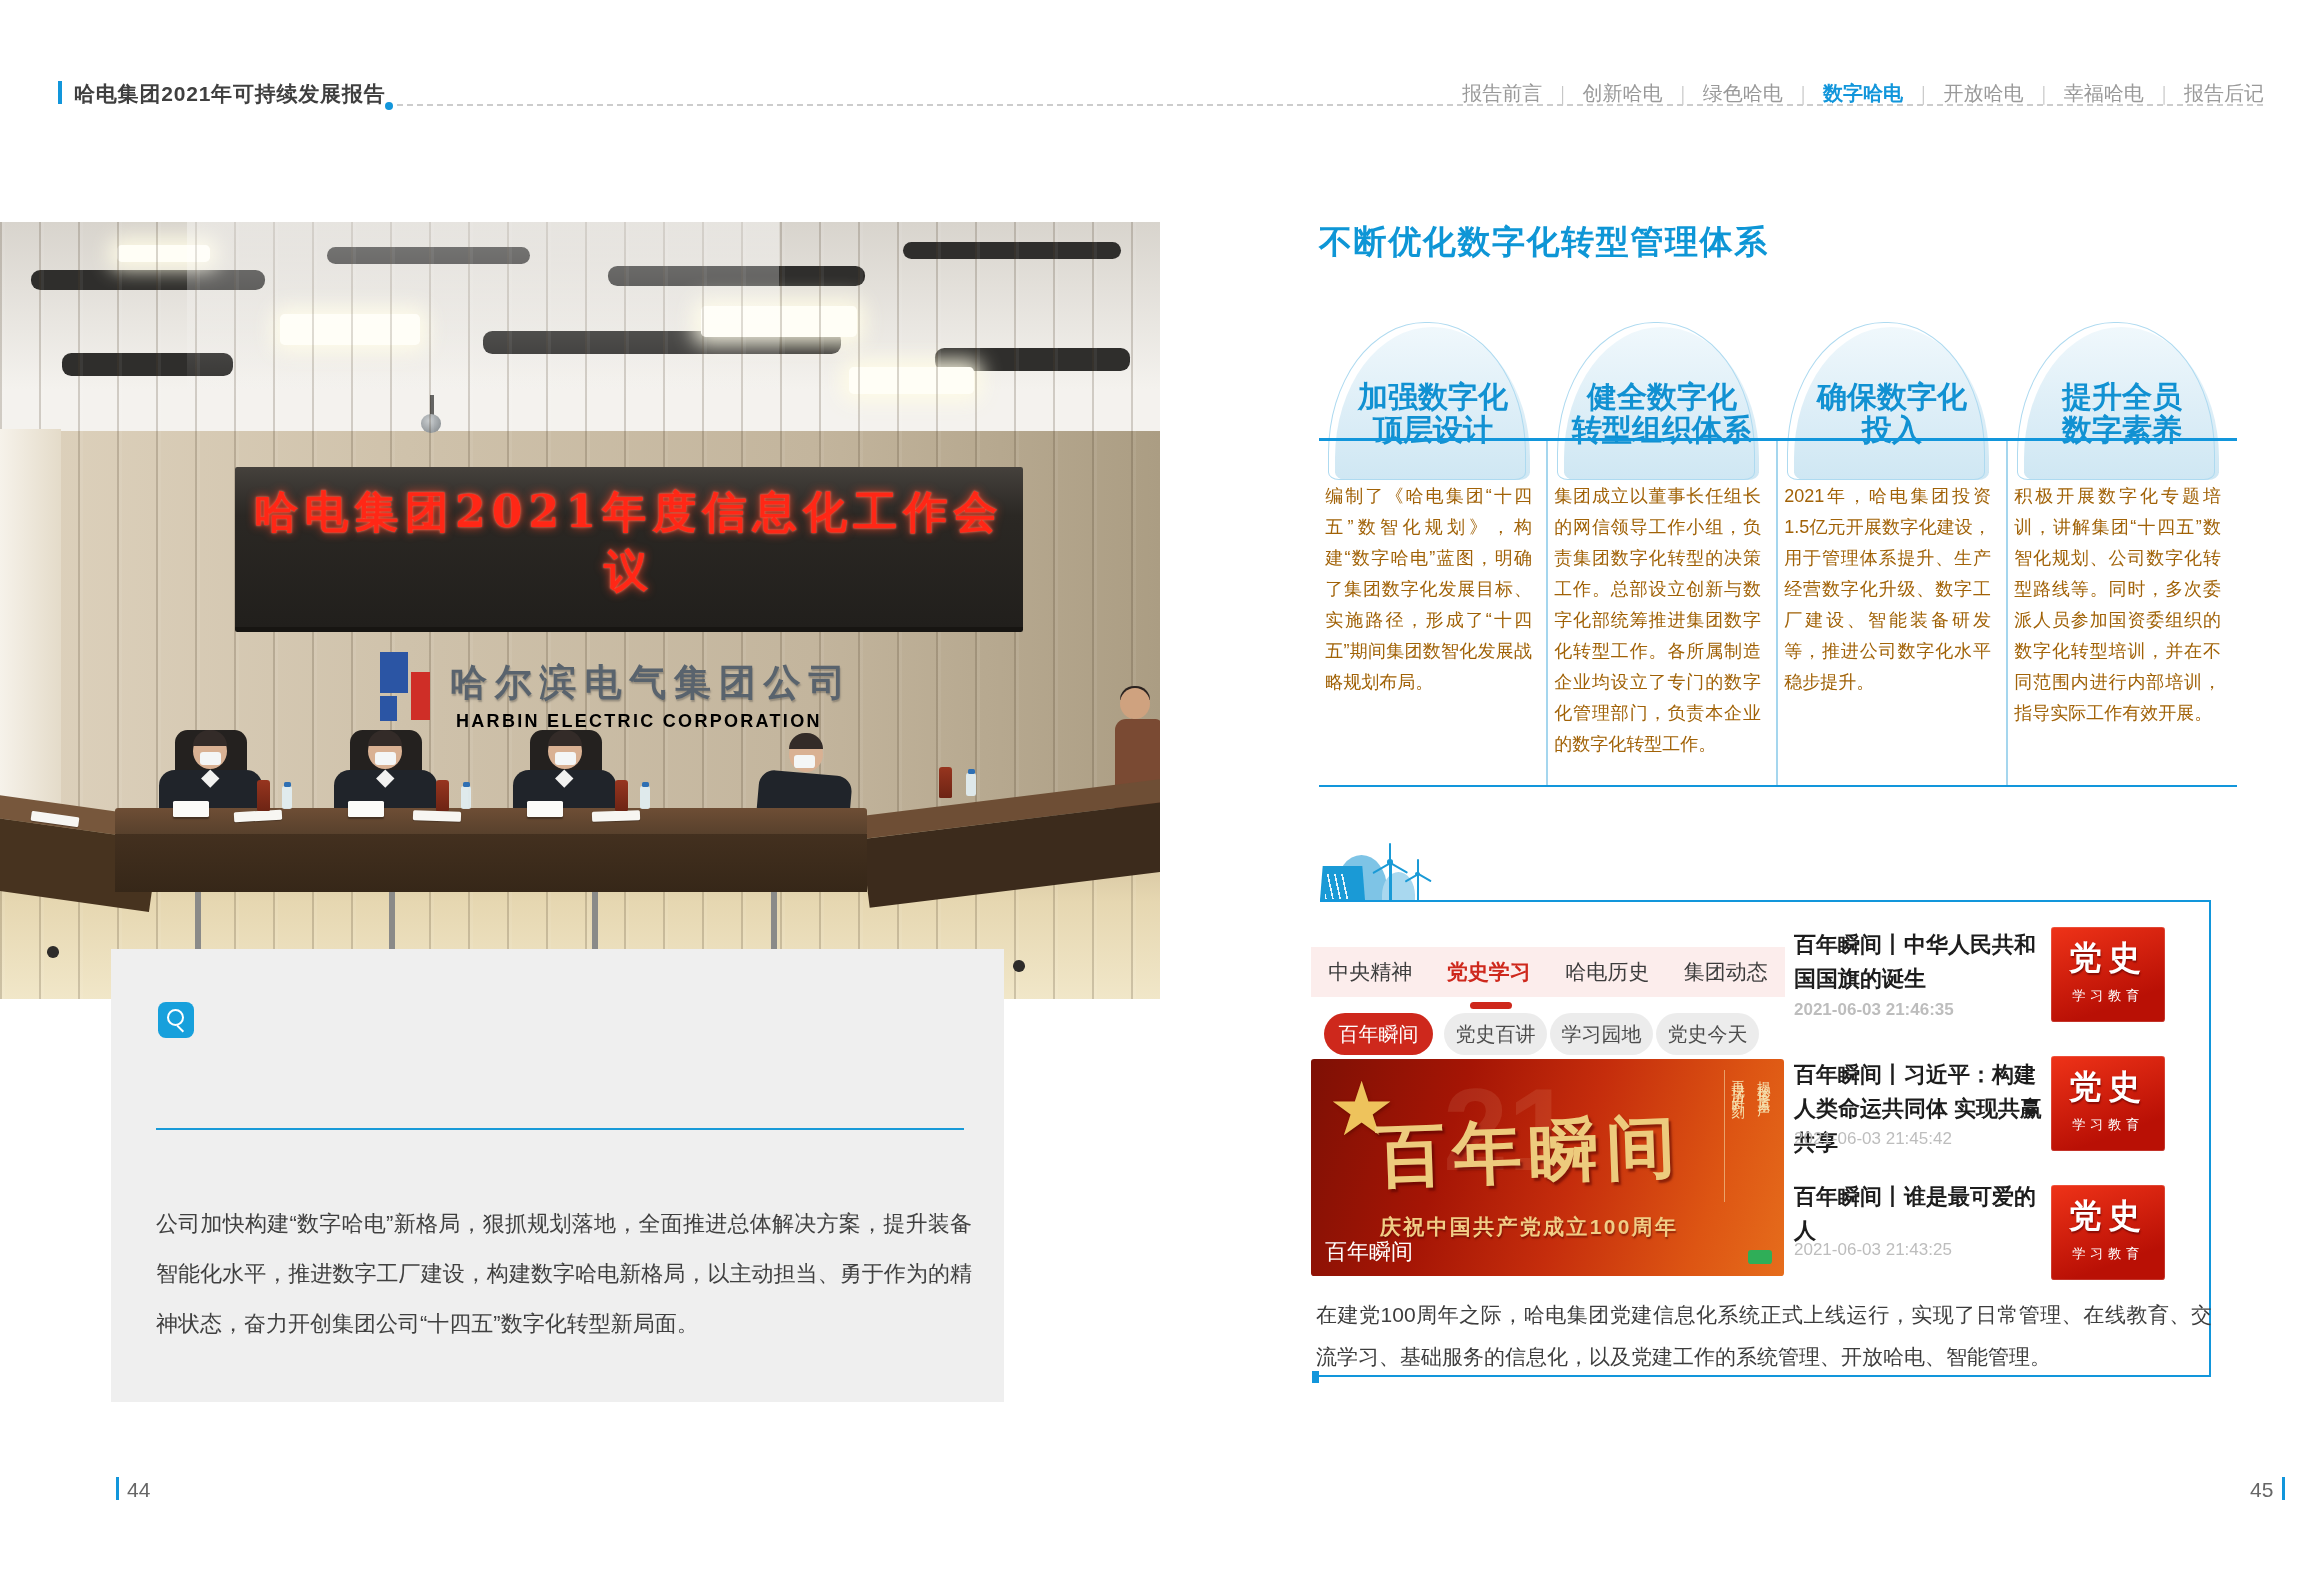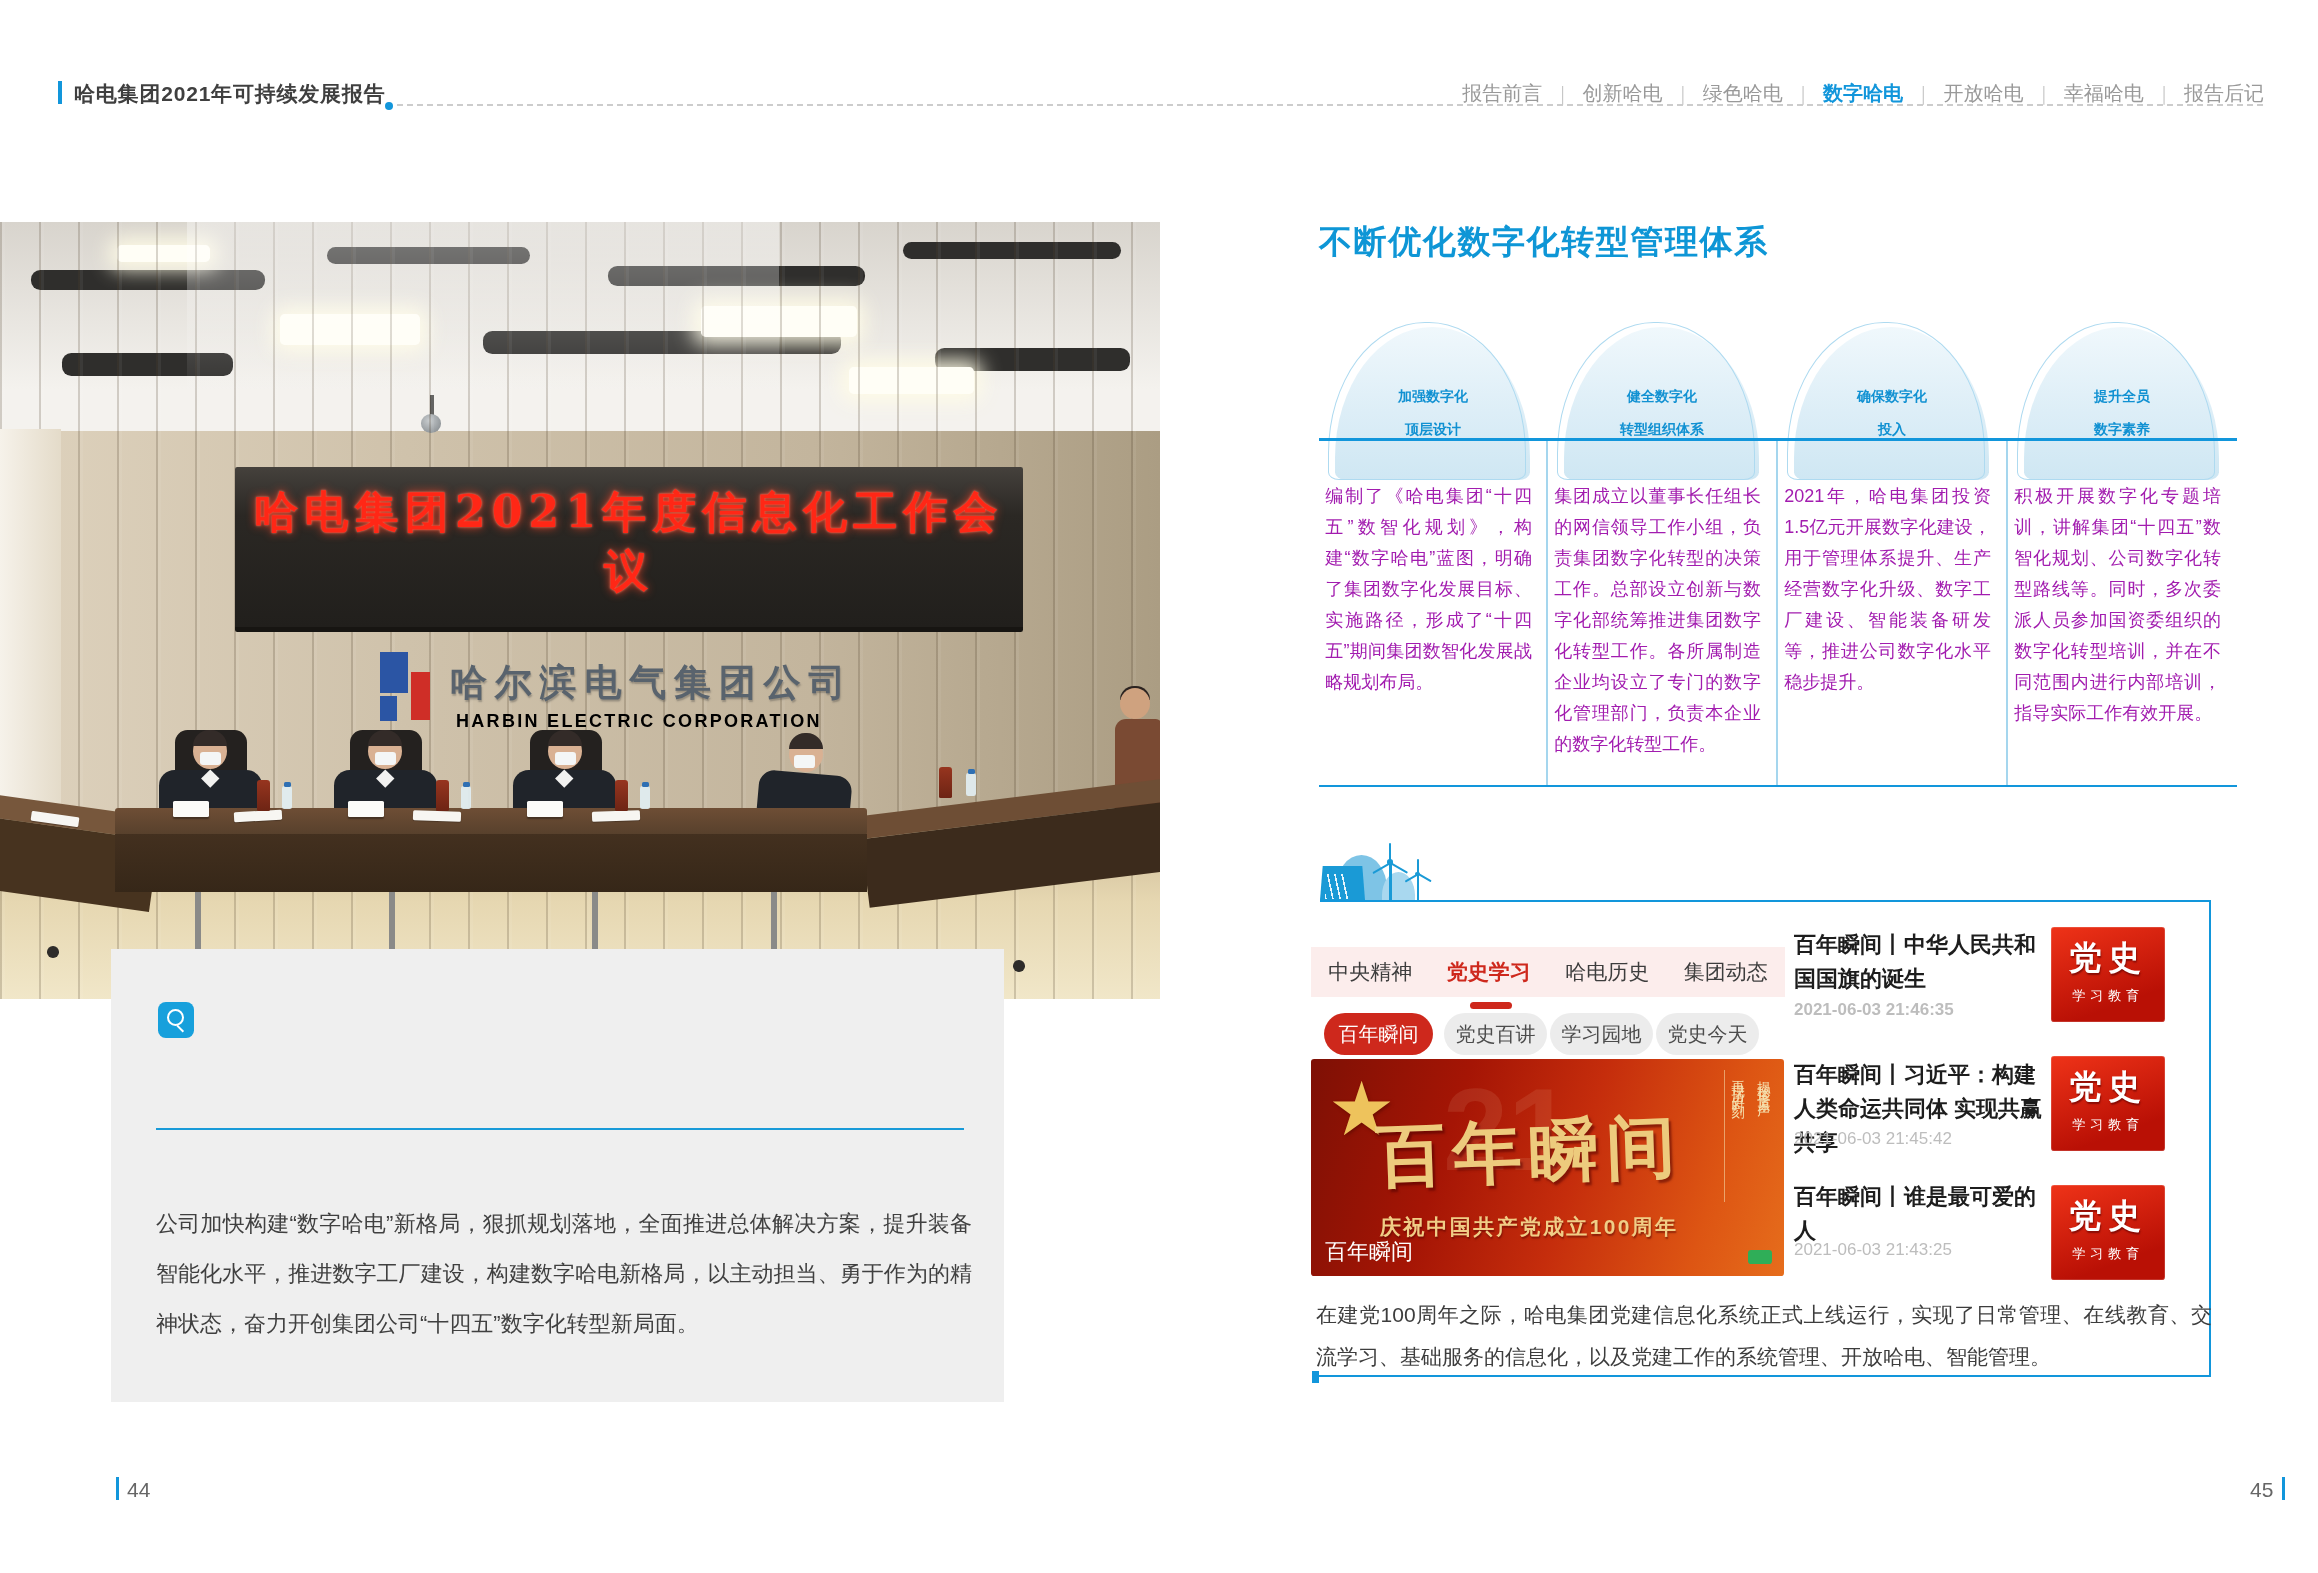--- a/index.html
+++ b/index.html
@@ -85,24 +85,24 @@
   .pillars-topline{left:1319px;top:438px;width:918px;height:3.1px;background:#1296db;}
   .pillars-bottomline{left:1319px;top:785px;width:918px;height:2.3px;background:#1296db;}
   .pill-sep{width:1.6px;top:441px;height:344px;background:#a5d6ee;}
   .pillar{top:327px;width:227px;height:460px;}
   .arch{position:absolute;left:16.4px;top:0;width:195px;height:153px;
      background:linear-gradient(180deg,#f0f8fc 0%,#ddeef7 55%,#cfe7f3 100%);
      border-radius:97px 97px 11px 11px / 131px 131px 7.8px 7.8px;}
   .arch:before{content:"";position:absolute;left:-7px;top:-5.5px;width:196px;height:156px;
      border:1.6px solid #aedaf0;border-radius:97px 97px 11px 11px / 131px 131px 7.8px 7.8px;}
   .arch-label{position:absolute;left:0;right:0;top:53px;text-align:center;
-     font-size:14px;font-weight:bold;color:#1191d2;line-height:33px;}
+     font-size:30px;font-weight:bold;color:#1191d2;line-height:33px;}
   .arch-label span{display:block;}
   .pillar-body{position:absolute;left:6.2px;right:14px;top:154px;font-size:18px;line-height:31px;
-     color:#a21caf;text-align:justify;}
+     color:#a16207;text-align:justify;}
 
   
   .nw-topline{left:1320px;top:900px;width:890px;height:2.3px;background:#1296db;}
   .nw-rightline{left:2209px;top:900px;width:2.3px;height:477px;background:#1296db;}
   .nw-bottomline{left:1318px;top:1375px;width:893px;height:2.3px;background:#1296db;}
   .nw-sq{left:1312px;top:1371px;width:7px;height:11.7px;background:#1296db;}
   .nw-icon{left:1320px;top:849px;width:117px;height:51px;}
   .hill1{position:absolute;left:15.6px;top:6.2px;width:51px;height:45px;background:#7ec4e6;border-radius:60% 60% 0 0/90% 90% 0 0;}
   .hill2{position:absolute;left:62px;top:23.4px;width:33px;height:28px;background:#a9d8ef;border-radius:60% 60% 0 0/100% 100% 0 0;}
   .dam{position:absolute;left:0;top:17px;width:45px;height:34px;background:#1a9ad6;

